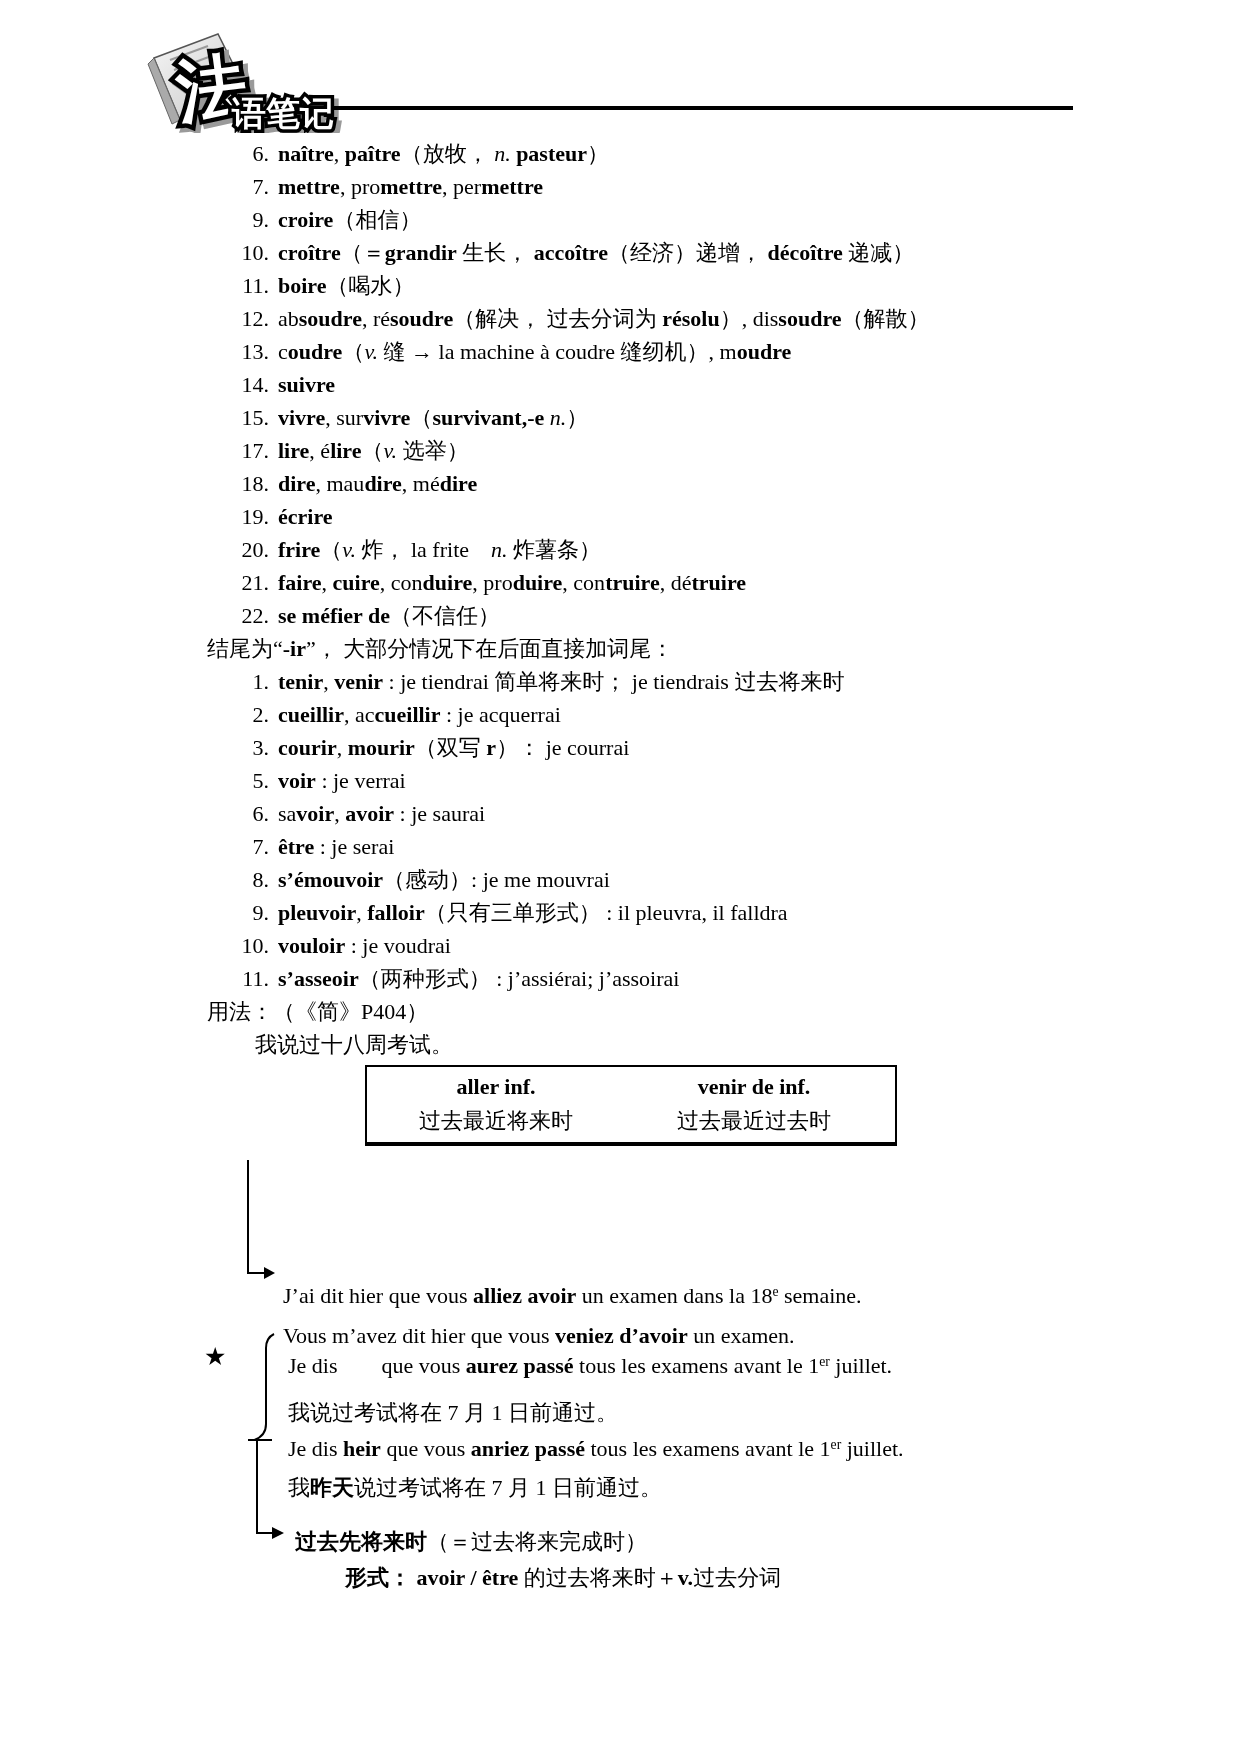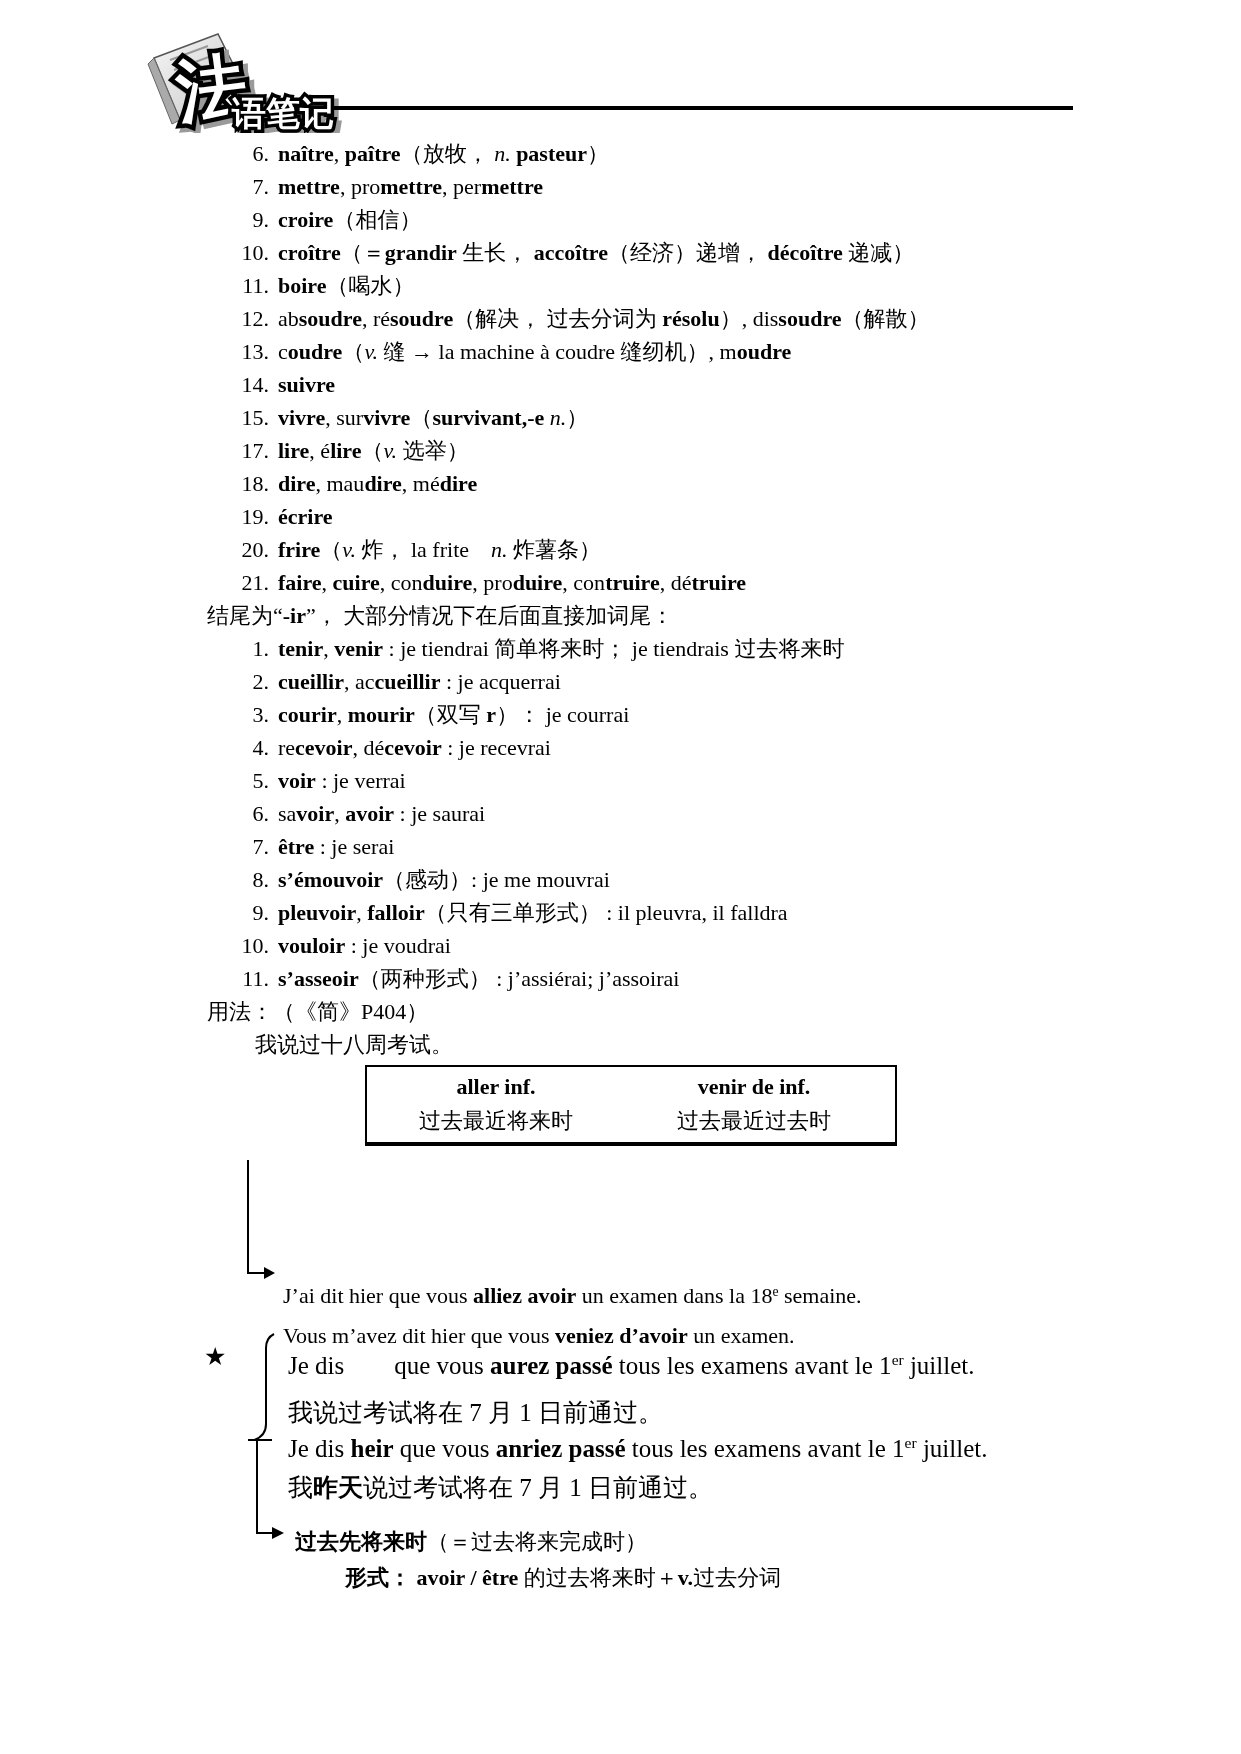--- a/index.html
+++ b/index.html
@@ -22,21 +22,21 @@
   .cont{padding-left:48px;}
   
   .tense-box{
     margin:4px 0 0 158px;width:516px;border:2px solid #000;border-bottom-width:4px;
     display:flex;text-align:center;line-height:34px;padding:3px 12px 4px 0;
   }
   .tb-col{flex:1;}
   .tb-title{font-weight:bold;}
   
   .restated{position:absolute;left:283px;top:1277px;font-size:22px;line-height:37px;}
-  .star-block{position:absolute;left:288px;top:1348px;font-size:25px;line-height:36px;}
+  .star-block{position:absolute;left:288px;top:1348px;font-size:22px;line-height:36px;}
   .star-block .line:nth-child(2){margin-top:8px;}
   .conclusion{position:absolute;left:295px;top:1524px;font-size:22px;line-height:36px;}
   .conclusion .line:nth-child(2){margin-left:50px;}
   .star-icon{position:absolute;left:204px;top:1344px;font-size:25px;line-height:25px;}
   .connector-svg{position:absolute;left:0;top:0;pointer-events:none;}
 </style>
 </head>
 <body>
 
 <div class="logo-wrap">
@@ -77,29 +77,29 @@
       <div class="line"><span class="marker">11.</span><span class="seg b">boire</span><span class="seg">（喝水）</span></div>
       <div class="line"><span class="marker">12.</span><span class="seg">ab</span><span class="seg b">soudre</span><span class="seg">, ré</span><span class="seg b">soudre</span><span class="seg">（解决， 过去分词为 </span><span class="seg b">résolu</span><span class="seg">）, dis</span><span class="seg b">soudre</span><span class="seg">（解散）</span></div>
       <div class="line"><span class="marker">13.</span><span class="seg">c</span><span class="seg b">oudre</span><span class="seg">（</span><span class="seg i">v.</span><span class="seg"> 缝 → la machine à coudre 缝纫机）, m</span><span class="seg b">oudre</span></div>
       <div class="line"><span class="marker">14.</span><span class="seg b">suivre</span></div>
       <div class="line"><span class="marker">15.</span><span class="seg b">vivre</span><span class="seg">, sur</span><span class="seg b">vivre</span><span class="seg">（</span><span class="seg b">survivant,-e</span><span class="seg"> </span><span class="seg i">n.</span><span class="seg">）</span></div>
       <div class="line"><span class="marker">17.</span><span class="seg b">lire</span><span class="seg">, é</span><span class="seg b">lire</span><span class="seg">（</span><span class="seg i">v.</span><span class="seg"> 选举）</span></div>
       <div class="line"><span class="marker">18.</span><span class="seg b">dire</span><span class="seg">, mau</span><span class="seg b">dire</span><span class="seg">, mé</span><span class="seg b">dire</span></div>
       <div class="line"><span class="marker">19.</span><span class="seg b">écrire</span></div>
       <div class="line"><span class="marker">20.</span><span class="seg b">frire</span><span class="seg">（</span><span class="seg i">v.</span><span class="seg"> 炸， la frite　</span><span class="seg i">n.</span><span class="seg"> 炸薯条）</span></div>
       <div class="line"><span class="marker">21.</span><span class="seg b">faire</span><span class="seg">, </span><span class="seg b">cuire</span><span class="seg">, con</span><span class="seg b">duire</span><span class="seg">, pro</span><span class="seg b">duire</span><span class="seg">, con</span><span class="seg b">truire</span><span class="seg">, dé</span><span class="seg b">truire</span></div>
+      <div class="line"><span class="marker">22.</span><span class="seg b">se méfier de</span><span class="seg">（不信任）</span></div>
     </div>
   <div>
       <div class="line"><span class="seg">结尾为“</span><span class="seg b">-ir</span><span class="seg">”， 大部分情况下在后面直接加词尾：</span></div>
     </div>
   <div class="list">
       <div class="line"><span class="marker">1.</span><span class="seg b">tenir</span><span class="seg">, </span><span class="seg b">venir</span><span class="seg"> : je tiendrai 简单将来时； je tiendrais 过去将来时</span></div>
       <div class="line"><span class="marker">2.</span><span class="seg b">cueillir</span><span class="seg">, ac</span><span class="seg b">cueillir</span><span class="seg"> : je acquerrai</span></div>
       <div class="line"><span class="marker">3.</span><span class="seg b">courir</span><span class="seg">, </span><span class="seg b">mourir</span><span class="seg">（双写 </span><span class="seg b">r</span><span class="seg">）： je courrai</span></div>
-      <div class="line"><span class="marker">4.</span><span class="seg">re</span><span class="seg b">cevoir</span><span class="seg">, dé</span><span class="seg b">cevoir</span><span class="seg"> : je recevrai</span></div>
       <div class="line"><span class="marker">5.</span><span class="seg b">voir</span><span class="seg"> : je verrai</span></div>
       <div class="line"><span class="marker">6.</span><span class="seg">sa</span><span class="seg b">voir</span><span class="seg">, </span><span class="seg b">avoir</span><span class="seg"> : je saurai</span></div>
       <div class="line"><span class="marker">7.</span><span class="seg b">être</span><span class="seg"> : je serai</span></div>
       <div class="line"><span class="marker">8.</span><span class="seg b">s’émouvoir</span><span class="seg">（感动）: je me mouvrai</span></div>
       <div class="line"><span class="marker">9.</span><span class="seg b">pleuvoir</span><span class="seg">, </span><span class="seg b">falloir</span><span class="seg">（只有三单形式） : il pleuvra, il falldra</span></div>
       <div class="line"><span class="marker">10.</span><span class="seg b">vouloir</span><span class="seg"> : je voudrai</span></div>
       <div class="line"><span class="marker">11.</span><span class="seg b">s’asseoir</span><span class="seg">（两种形式） : j’assiérai; j’assoirai</span></div>
     </div>
   <div>
       <div class="line"><span class="seg">用法：（《简》P404）</span></div>

